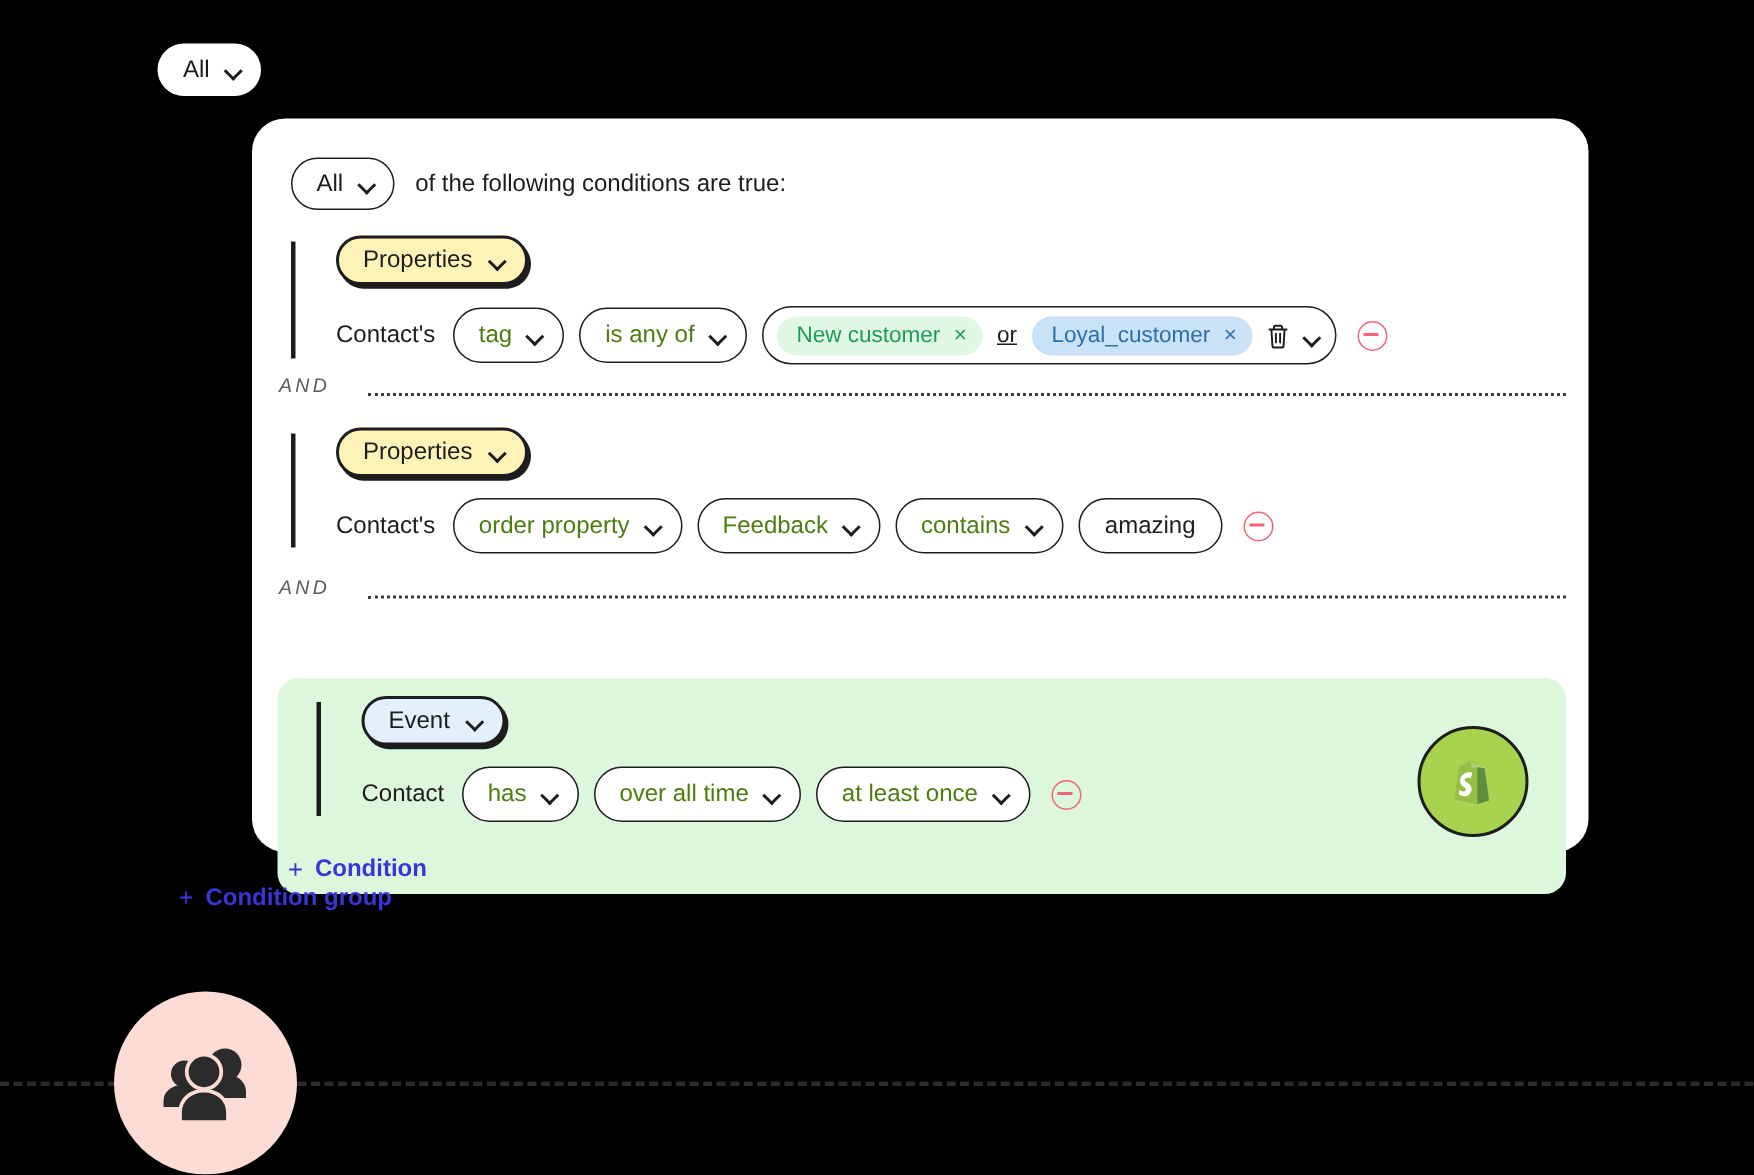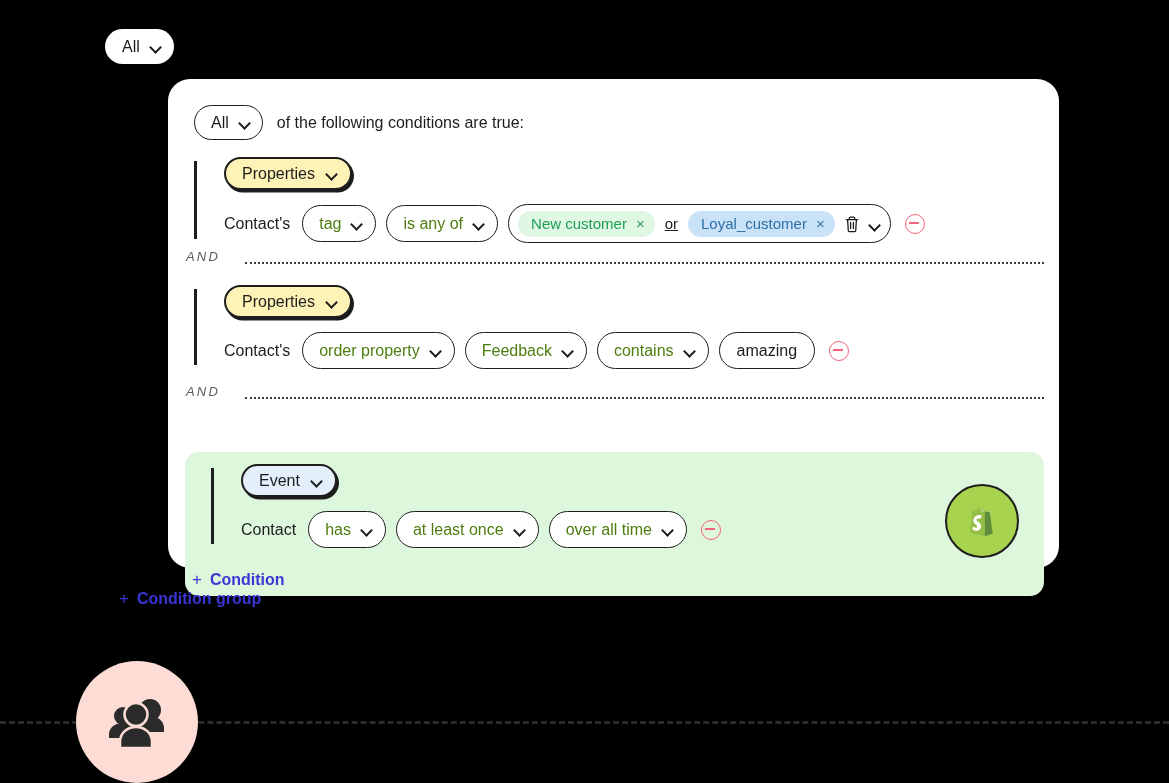--- a/index.html
+++ b/index.html
@@ -319,25 +319,25 @@
           <span>Event</span>
           <span class="chev"></span>
         </div>
         <div class="row">
           <span class="row-label">Contact</span>
           <div class="select">
             <span>has</span>
             <span class="chev"></span>
           </div>
           <div class="select">
+            <span>over all time</span>
+            <span class="chev"></span>
+          </div>
+          <div class="select">
             <span>at least once</span>
-            <span class="chev"></span>
-          </div>
-          <div class="select">
-            <span>over all time</span>
             <span class="chev"></span>
           </div>
           <div class="minus-btn"></div>
         </div>
       </div>
     </div>
 
     <div class="shopify-badge">
       <svg width="46" height="46" viewBox="0 0 46 46">
         <path d="M14.5 12.4 11.5 35.5l14 3.1 6.4-24.8-3.4-1.1z" fill="#ffffff" opacity="0.18"></path>

